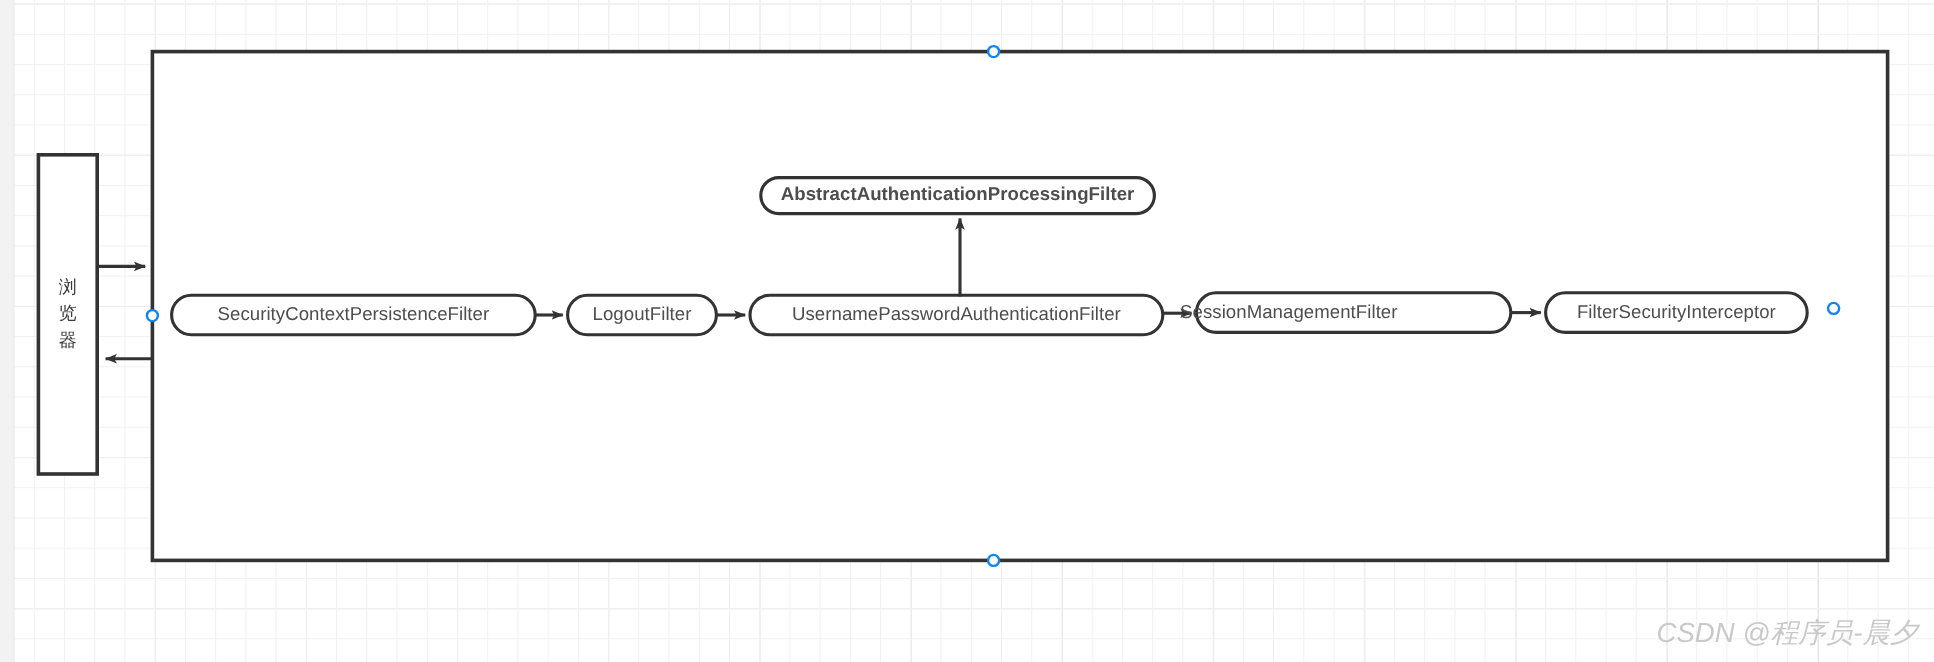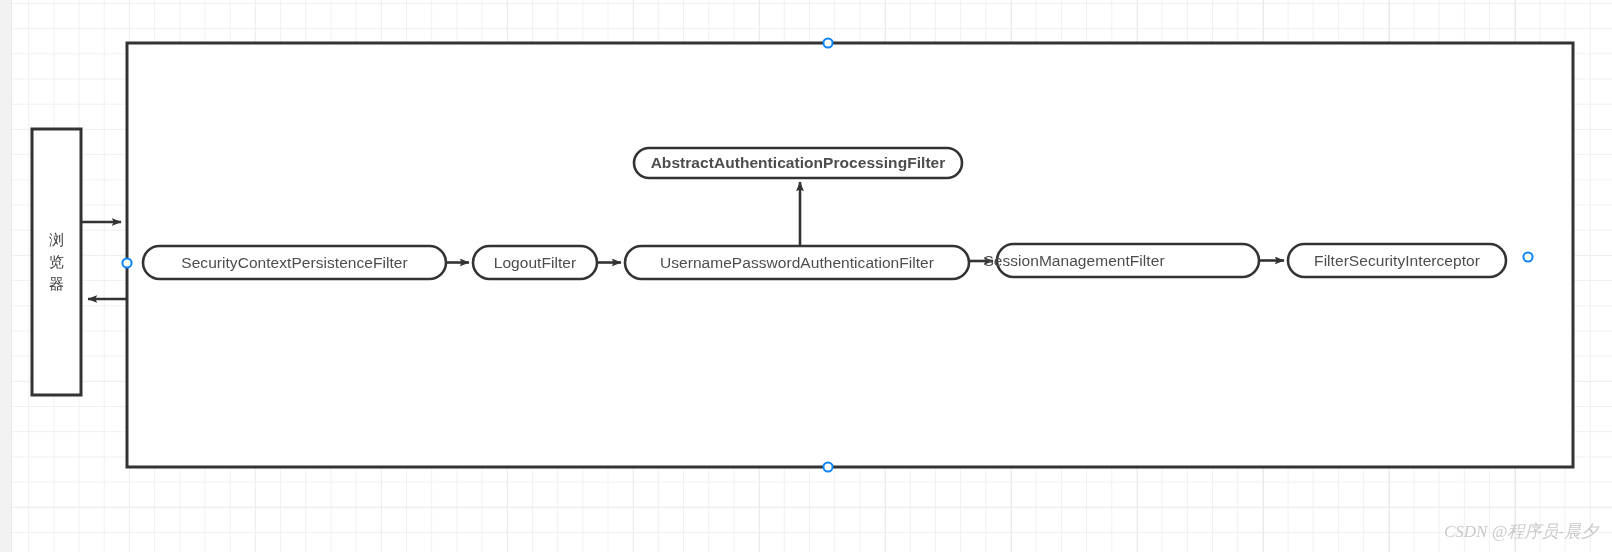--- a/index.html
+++ b/index.html
@@ -75,25 +75,24 @@
     line-height: 1.45;
     pointer-events: none;
   }
   .browser-label span { display: block; }
 
   .watermark {
     position: absolute;
     right: 14px;
     bottom: 9px;
     color: #c9c9c9;
-    font-size: 17px;
+    font-size: 23px;
     font-style: italic;
     white-space: nowrap;
     user-select: none;
-    font-family: Liberation Serif, serif;
   }
 </style>
 </head>
 <body>
 
 <div id="canvas">
 
   <div class="gutter"></div>
 
   <svg class="svg-layer" viewBox="0 0 1612 552" xmlns="http://www.w3.org/2000/svg">

